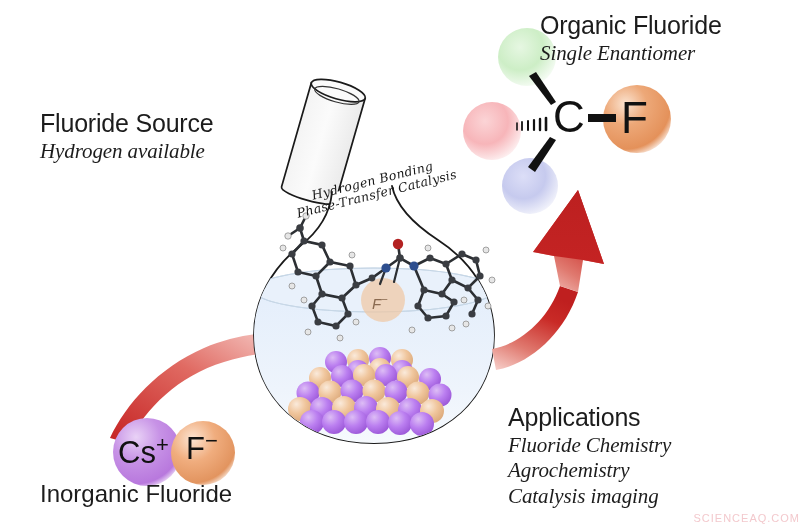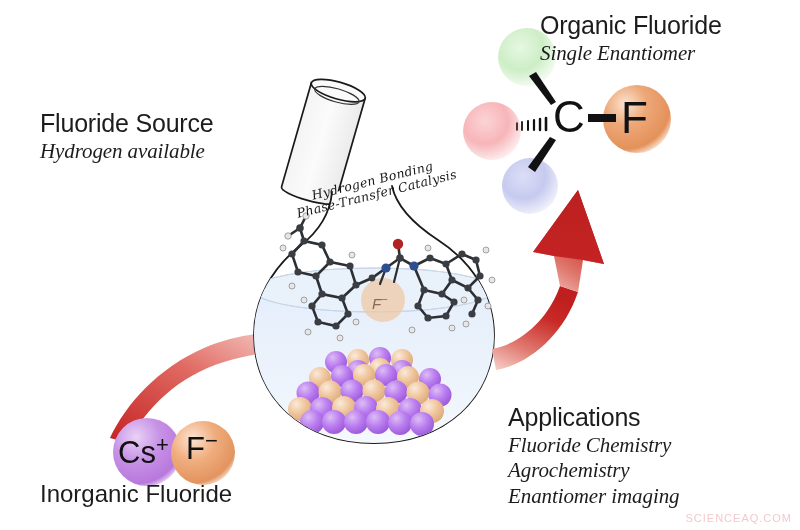--- a/index.html
+++ b/index.html
@@ -55,21 +55,21 @@
     width: 250px;
     text-align: left;
     font-size: 24px;
     color: #1c1c1c;
     white-space: nowrap;
   }
 
   
   #watermark {
     position: absolute;
-    right: 8px;
+    right: 0;
     bottom: 6px;
     font-size: 11px;
     letter-spacing: 1px;
     color: #f3c9cd;
     font-family: "Liberation Sans", sans-serif;
     user-select: none;
     margin-left: 46px;
   }
 
   
@@ -430,21 +430,21 @@
 
   <div class="textblock" id="organic-fluoride-block">
     <div class="heading">Organic Fluoride</div>
     <div class="subline">Single Enantiomer</div>
   </div>
 
   <div class="textblock" id="applications-block">
     <div class="heading">Applications</div>
     <div class="subline">Fluoride Chemistry</div>
     <div class="subline">Agrochemistry</div>
-    <div class="subline">Enantiomer imaging</div>
+    <div class="subline">Catalysis imaging</div>
   </div>
 
   <div id="inorganic-fluoride-label">Inorganic Fluoride</div>
 
   <div class="atom-letter" id="atom-c-label">C</div>
   <div class="atom-letter" id="atom-f-label">F</div>
 
   <div class="ion-label" id="cs-ion-label">
     <span>Cs</span><sup>+</sup>
   </div>

